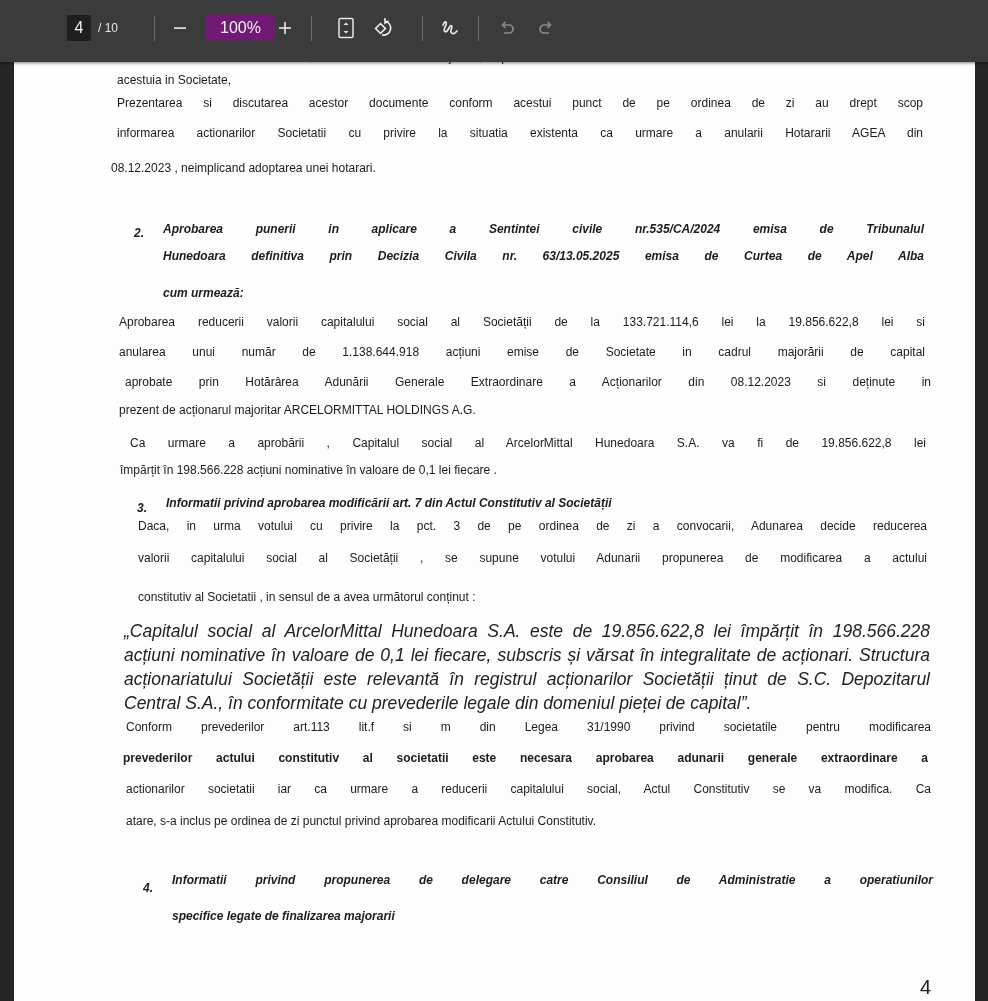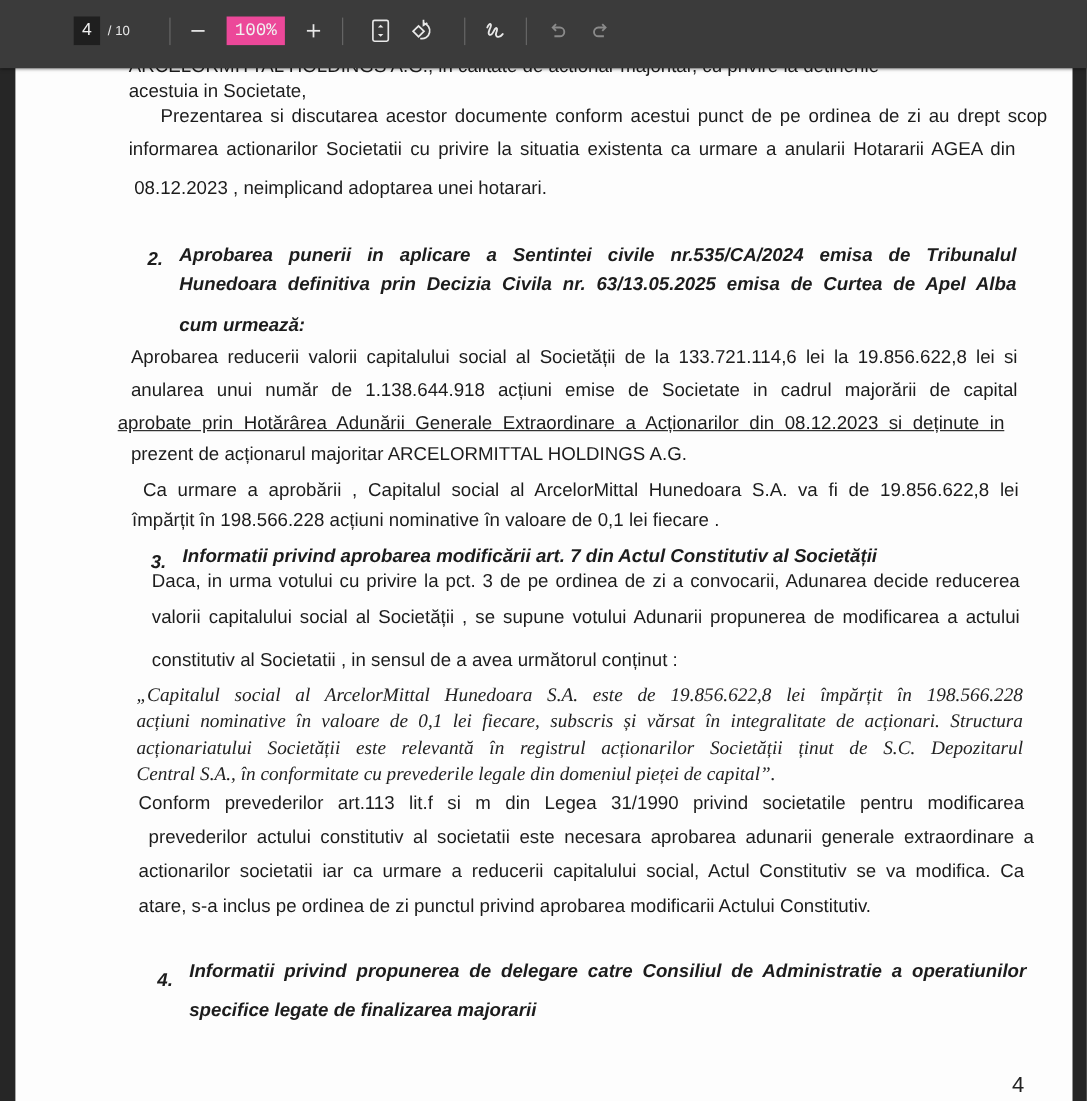--- a/index.html
+++ b/index.html
@@ -24,42 +24,42 @@
     display:flex; align-items:center;
   }
   .tb-sep { position:absolute; top:16px; width:1px; height:25px; background:#6a6a6a; }
   .tb-btn {
     position:absolute; top:13px; width:30px; height:30px;
     display:flex; align-items:center; justify-content:center;
     color:#e8e8e8; cursor:pointer;
   }
   .tb-btn.disabled { color:#8a8a8a; }
   .tb-zoom-input {
-    position:absolute; left:206px; top:15px; width:53px; height:26px;
-    background:#ec4899; color:#f1f1f1; font-size:16px;
-    display:flex; align-items:center; justify-content:center;font-family:Liberation Mono, monospace;
+    position:absolute; left:206px; top:15px; width:69px; height:26px;
+    background:#701a75; color:#f1f1f1; font-size:16px;
+    display:flex; align-items:center; justify-content:center;
   }
 
   .page {
     position:absolute; left:14px; top:40px; width:961px; height:1000px;
     background:#fdfdfd; overflow:hidden;
   }
   .txt {
     position:absolute; color:#1c1c1c;
     font-family:"Liberation Sans", sans-serif;
-    font-size:17px; white-space:nowrap;
+    font-size:12px; white-space:nowrap;
     transform-origin:left top;
   }
   .justify { text-align:justify; text-align-last:justify; white-space:normal; }
   .head {
     font-weight:bold; font-style:italic; 
     text-underline-offset:3px;
   }
   .num { font-weight:bold; font-style:italic; }
-  .quote { font-family:Liberation Serif, serif; font-style:italic; font-size:17.5px; color:#222; }
+  .quote { font-family:Liberation Sans, sans-serif; font-style:italic; font-size:17.5px; color:#222; }
   .pgnum { font-size:20px; color:#222; }
 </style>
 </head>
 <body>
 
 <div class="toolbar">
   <div class="tb-page-input">4</div>
   <div class="tb-page-total">/ 10</div>
   <div class="tb-sep" style="left:154px"></div>
 
@@ -111,50 +111,50 @@
       <path d="M13 6 H7 A4 4 0 0 0 7 14 H12" fill="none" stroke="currentColor" stroke-width="1.7"></path>
       <path d="M10.5 3 L13.5 6 L10.5 9" fill="none" stroke="currentColor" stroke-width="1.7"></path>
     </svg>
   </div>
 </div>
 
 <div class="page">
   <div class="txt" style="left:103px; top:10px;">ARCELORMITTAL HOLDINGS A.G., in calitate de actionar majoritar, cu privire la detinerile</div>
 
   <div class="txt" style="left:103px; top:33px;">acestuia in Societate,</div>
-  <div class="txt justify" style="left:103px; top:56px; width:806px;margin-left:29px;">Prezentarea si discutarea acestor documente conform acestui punct de pe ordinea de zi au drept scop</div>
+  <div class="txt justify" style="left:103px; top:56px; width:806px;">Prezentarea si discutarea acestor documente conform acestui punct de pe ordinea de zi au drept scop</div>
   <div class="txt justify" style="left:103px; top:86px; width:806px;">informarea actionarilor Societatii cu privire la situatia existenta ca urmare a anularii Hotararii AGEA din</div>
-  <div class="txt" style="left:108px; top:121px;">08.12.2023 , neimplicand adoptarea unei hotarari.</div>
+  <div class="txt" style="left:97px; top:121px;">08.12.2023 , neimplicand adoptarea unei hotarari.</div>
 
   <div class="txt num" style="left:120px; top:186px;">2.</div>
   <div class="txt head justify" style="left:149px; top:182px; width:761px;">Aprobarea punerii in aplicare a Sentintei civile nr.535/CA/2024 emisa de Tribunalul</div>
   <div class="txt head justify" style="left:149px; top:209px; width:761px;">Hunedoara definitiva prin Decizia Civila nr. 63/13.05.2025 emisa de Curtea de Apel Alba</div>
   <div class="txt head" style="left:149px; top:246px;">cum urmează:</div>
 
   <div class="txt justify" style="left:105px; top:275px; width:806px;">Aprobarea reducerii valorii capitalului social al Societății de la 133.721.114,6 lei la 19.856.622,8 lei si</div>
   <div class="txt justify" style="left:105px; top:305px; width:806px;">anularea unui număr de 1.138.644.918 acțiuni emise de Societate in cadrul majorării de capital</div>
-  <div class="txt justify" style="left:93px; top:335px; width:806px;text-decoration:underline;">aprobate prin Hotărârea Adunării Generale Extraordinare a Acționarilor din 08.12.2023 si deținute in</div>
+  <div class="txt justify" style="left:111px; top:335px; width:806px;">aprobate prin Hotărârea Adunării Generale Extraordinare a Acționarilor din 08.12.2023 si deținute in</div>
   <div class="txt" style="left:105px; top:363px;">prezent de acționarul majoritar ARCELORMITTAL HOLDINGS A.G.</div>
   <div class="txt justify" style="left:116px; top:396px; width:796px;">Ca urmare a aprobării , Capitalul social al ArcelorMittal Hunedoara S.A. va fi de 19.856.622,8 lei</div>
   <div class="txt" style="left:106px; top:423px;">împărțit în 198.566.228 acțiuni nominative în valoare de 0,1 lei fiecare .</div>
 
   <div class="txt num" style="left:123px; top:461px;">3.</div>
   <div class="txt head" style="left:152px; top:456px;">Informatii privind aprobarea modificării art. 7 din Actul Constitutiv al Societății</div>
 
   <div class="txt justify" style="left:124px; top:479px; width:789px;">Daca, in urma votului cu privire la pct. 3 de pe ordinea de zi a convocarii, Adunarea  decide reducerea</div>
   <div class="txt justify" style="left:124px; top:511px; width:789px;">valorii capitalului social al Societății , se supune votului Adunarii propunerea de modificarea a actului</div>
   <div class="txt" style="left:124px; top:550px;">constitutiv al  Societatii , in sensul de a avea următorul conținut :</div>
 
   <div class="txt quote justify" style="left:110px; top:581px; width:806px;">„Capitalul social al ArcelorMittal Hunedoara S.A. este de 19.856.622,8 lei împărțit în 198.566.228</div>
   <div class="txt quote justify" style="left:110px; top:605px; width:806px;">acțiuni nominative în valoare de 0,1 lei fiecare, subscris și vărsat în integralitate de acționari. Structura</div>
   <div class="txt quote justify" style="left:110px; top:629px; width:806px;">acționariatului Societății este relevantă în registrul acționarilor Societății ținut de S.C. Depozitarul</div>
   <div class="txt quote" style="left:110px; top:653px;">Central S.A., în conformitate cu prevederile legale din domeniul pieței de capital”.</div>
 
   <div class="txt justify" style="left:112px; top:680px; width:805px;">Conform prevederilor art.113 lit.f si m din Legea 31/1990 privind societatile pentru modificarea</div>
-  <div class="txt justify" style="left:121px; top:711px; width:805px;">prevederilor actului constitutiv al societatii este necesara aprobarea adunarii generale extraordinare a</div>
+  <div class="txt justify" style="left:109px; top:711px; width:805px;font-weight:bold;">prevederilor actului constitutiv al societatii este necesara aprobarea adunarii generale extraordinare a</div>
   <div class="txt" style="left:112px; top:774px;">atare, s-a inclus pe ordinea de zi punctul privind aprobarea modificarii Actului Constitutiv.</div>
   <div class="txt justify" style="left:112px; top:742px; width:805px;">actionarilor societatii iar ca urmare a reducerii  capitalului social, Actul Constitutiv se va modifica. Ca</div>
 
   <div class="txt num" style="left:129px; top:841px;">4.</div>
   <div class="txt head" style="left:158px; top:869px;">specifice legate de finalizarea majorarii</div>
   <div class="txt head justify" style="left:158px; top:833px; width:761px;">Informatii privind propunerea de delegare catre Consiliul de Administratie a operatiunilor</div>
 
   <div class="txt pgnum" style="left:906px; top:936px;">4</div>
 </div>
 

